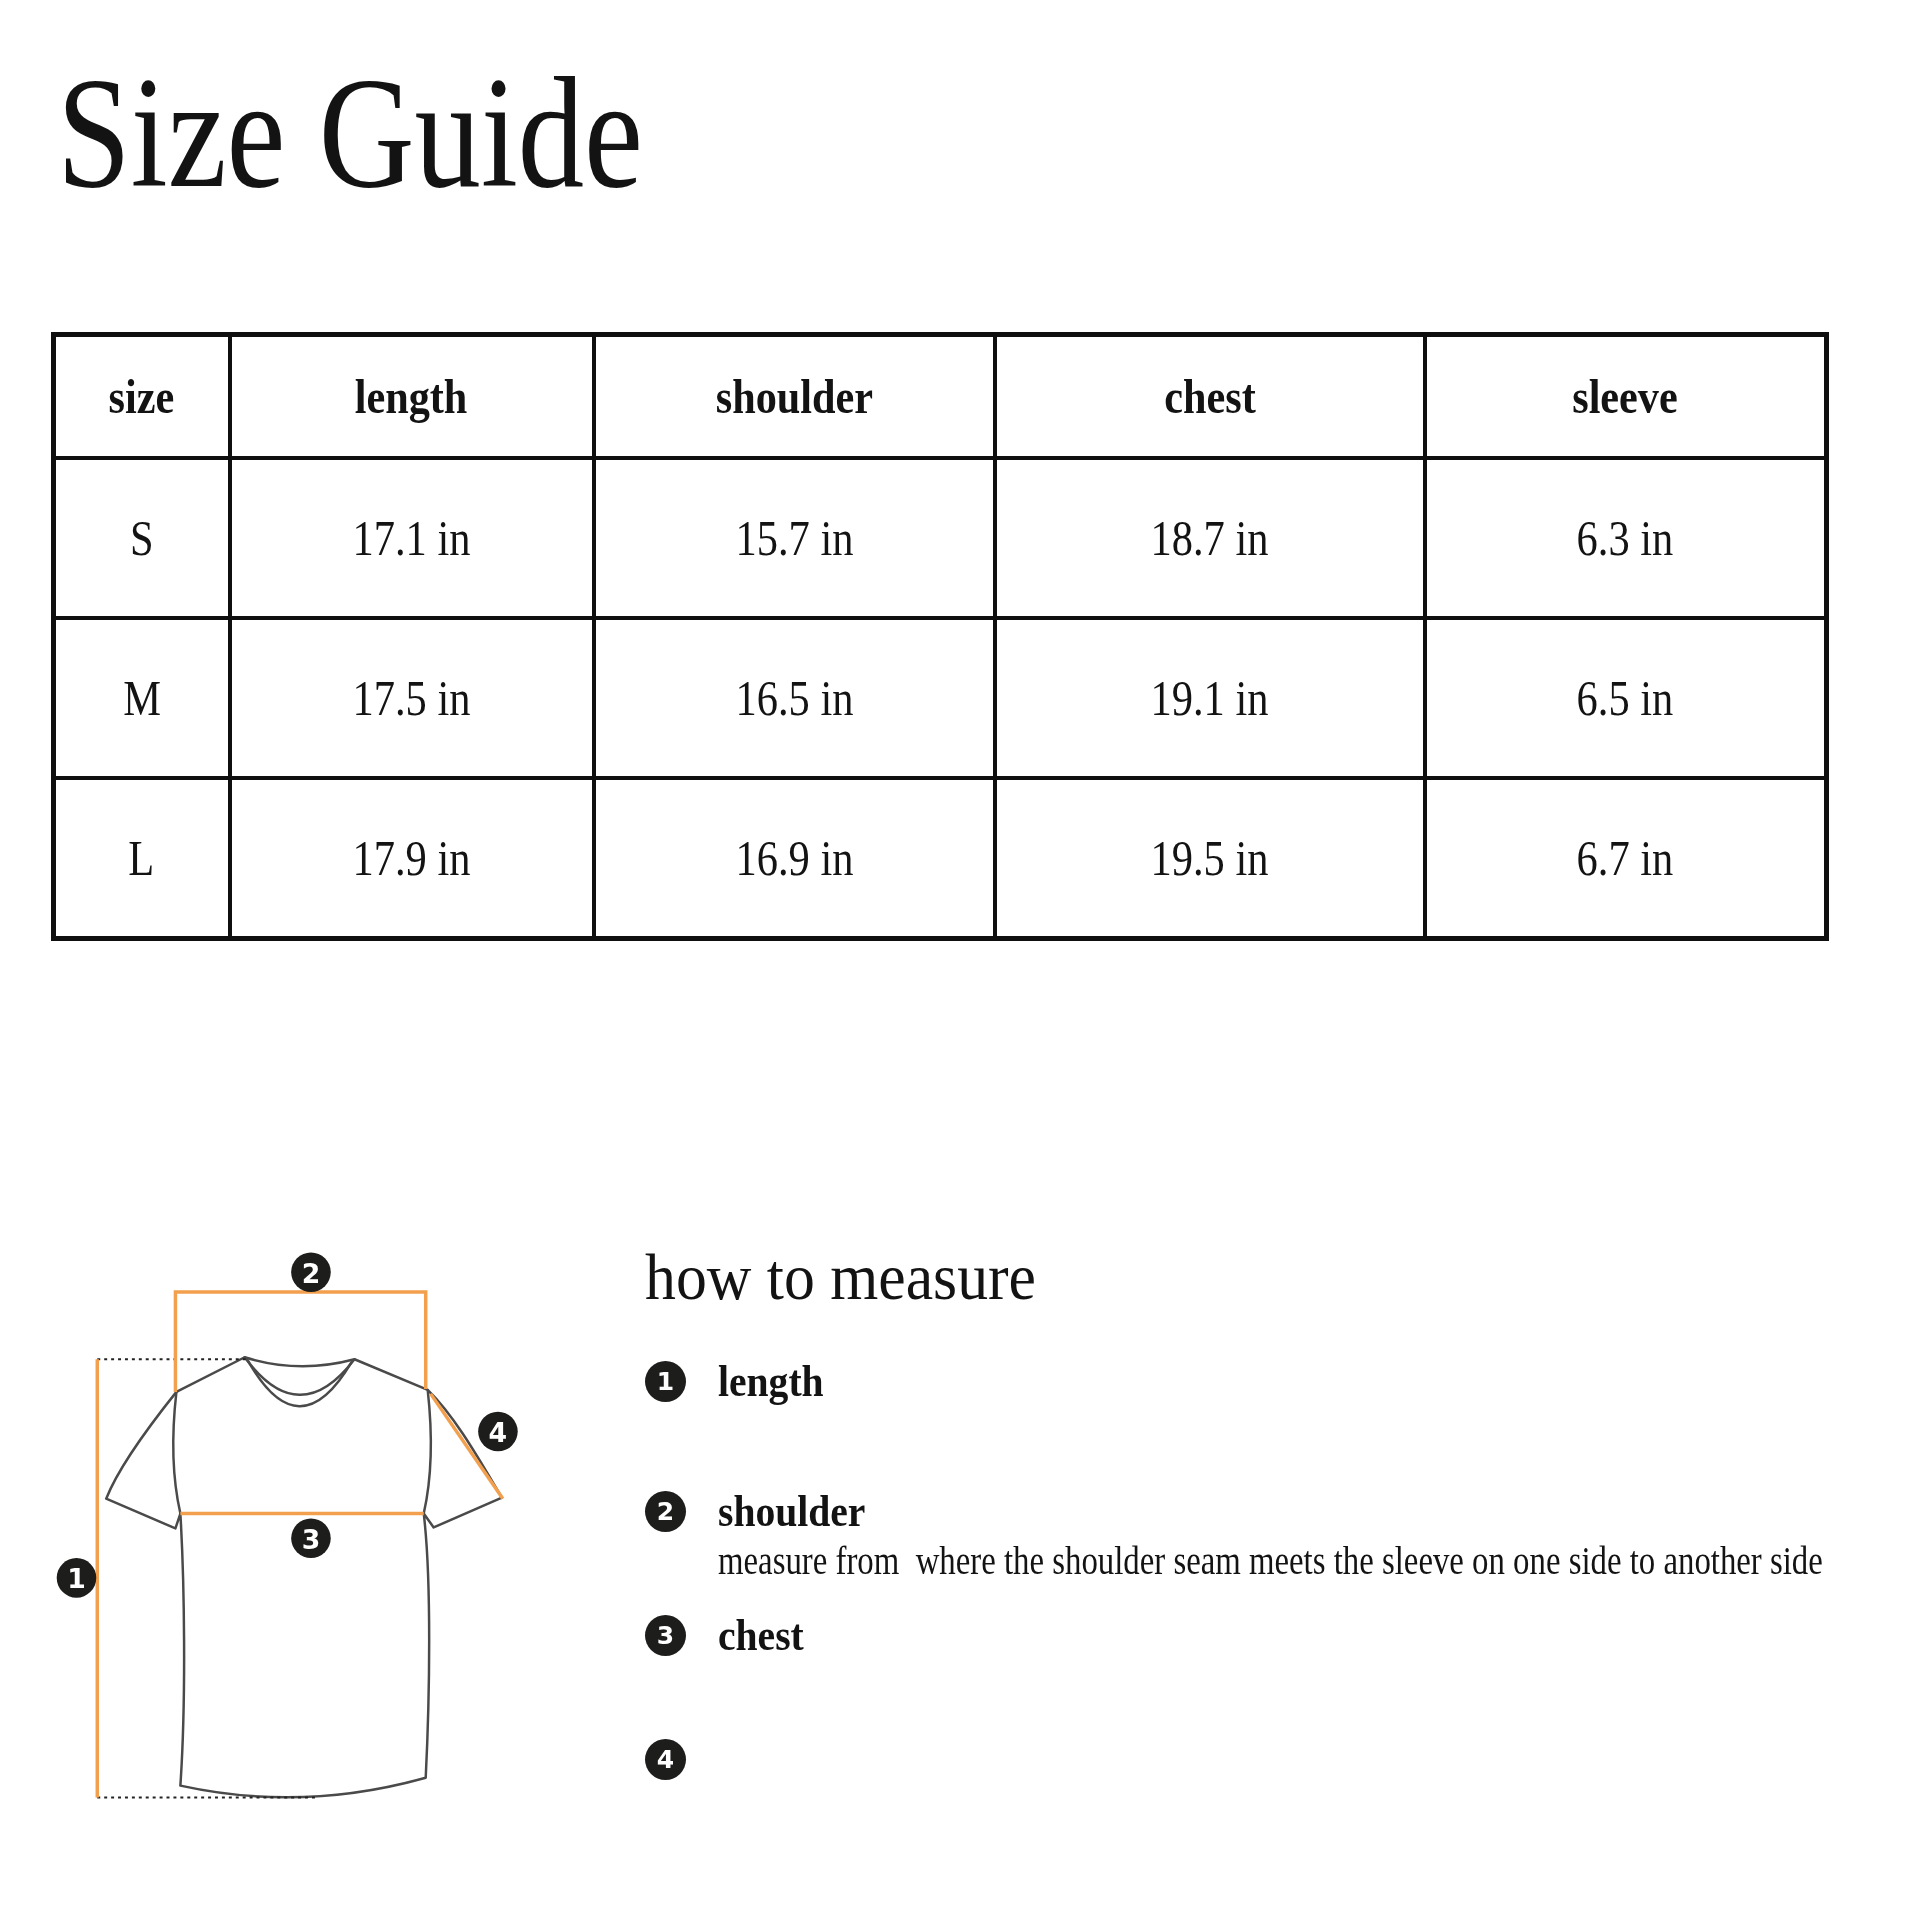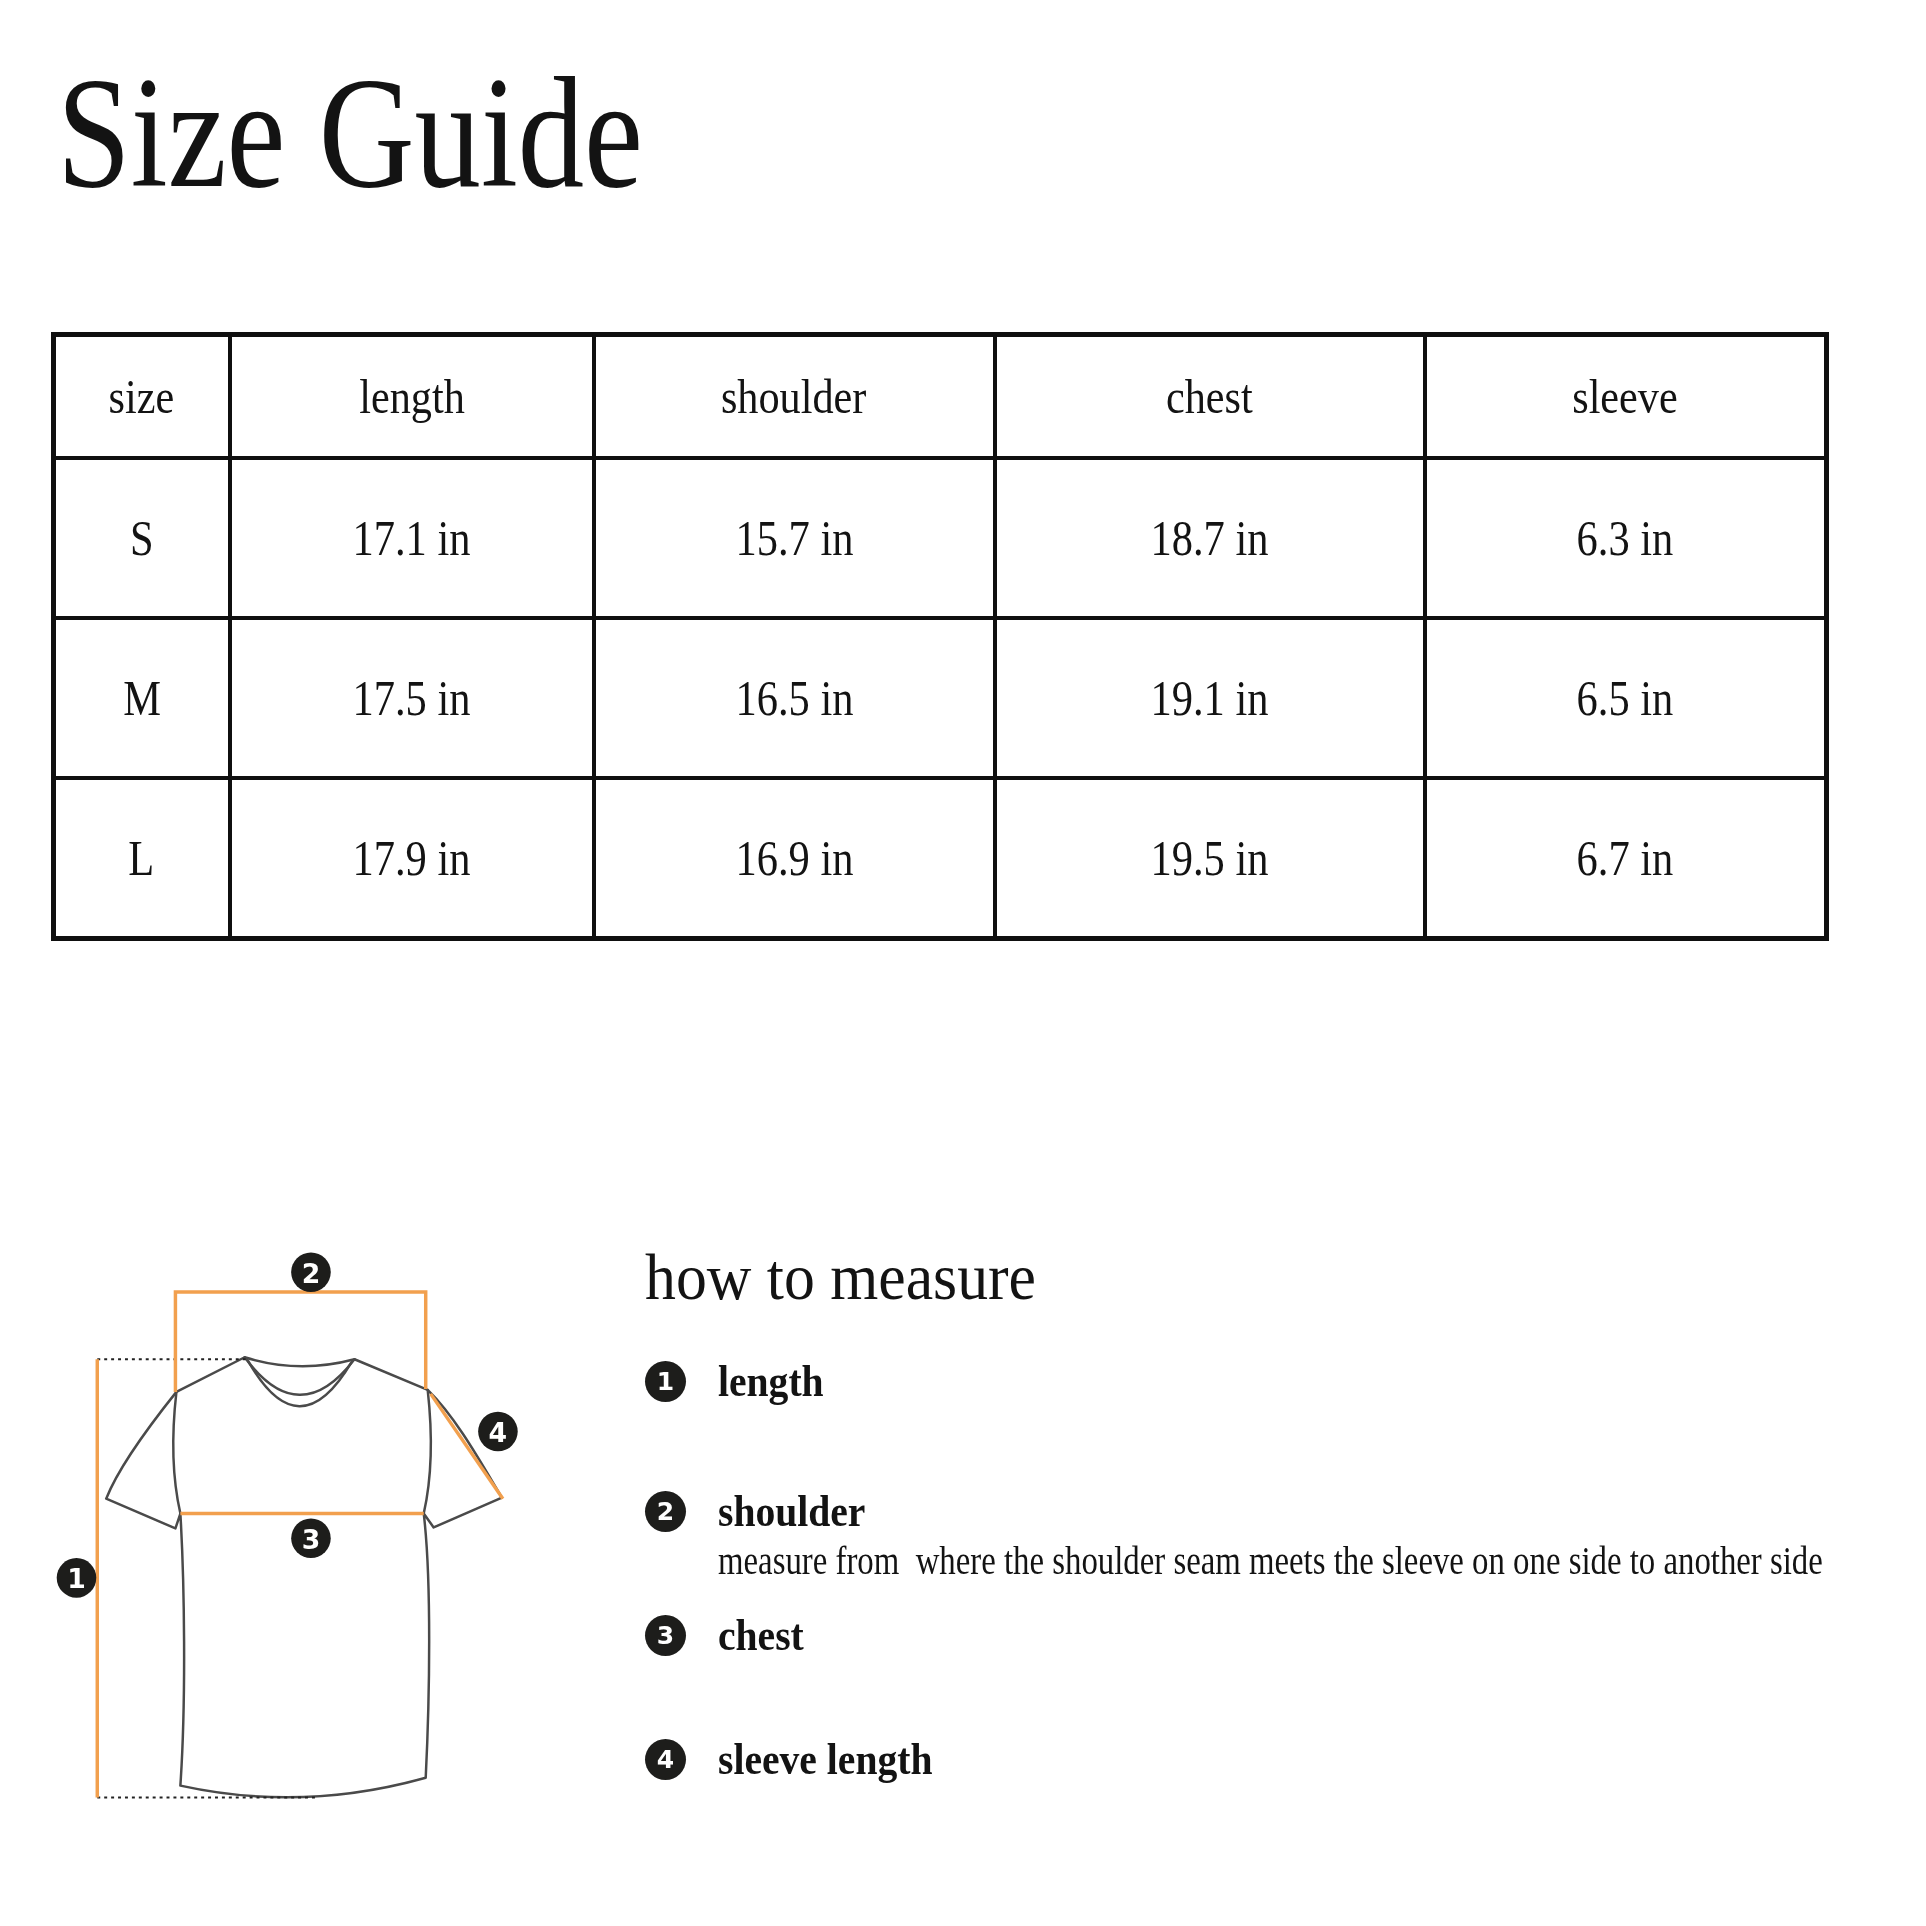--- a/index.html
+++ b/index.html
@@ -32,21 +32,21 @@
     border-collapse: collapse;
     table-layout: fixed;
     border: 5px solid #0f0f0f;
   }
   table.size-table th, table.size-table td {
     border: 4px solid #0f0f0f;
     text-align: center;
     vertical-align: middle;
     padding: 0;
   }
-  table.size-table th { height: 119px; font-size: 48px; font-weight: normal; text-align: center; }
+  table.size-table th { height: 119px; font-size: 48px; font-weight: bold; text-align: center; }
   table.size-table td { height: 156px; font-size: 50px; font-weight: normal; }
   table.size-table th .squeeze {
     display: inline-block; transform: scaleX(0.88); transform-origin: center;
     white-space: pre;
   }
   table.size-table td .squeeze {
     display: inline-block; transform: scaleX(0.85); transform-origin: center;
     white-space: pre;
   }
 
@@ -226,16 +226,15 @@
 <div class="hm-item" style="top:1614px">
   <div class="hm-badge">3</div>
   <div class="hm-text">
     <div class="hm-label"><span class="squeeze">chest</span></div>
   </div>
 </div>
 
 <div class="hm-item" style="top:1738px">
   <div class="hm-badge">4</div>
   <div class="hm-text">
-    <div class="hm-label"><span class="squeeze">sleeve length</span></div>
   </div>
 </div>
 
 
 </body></html>

